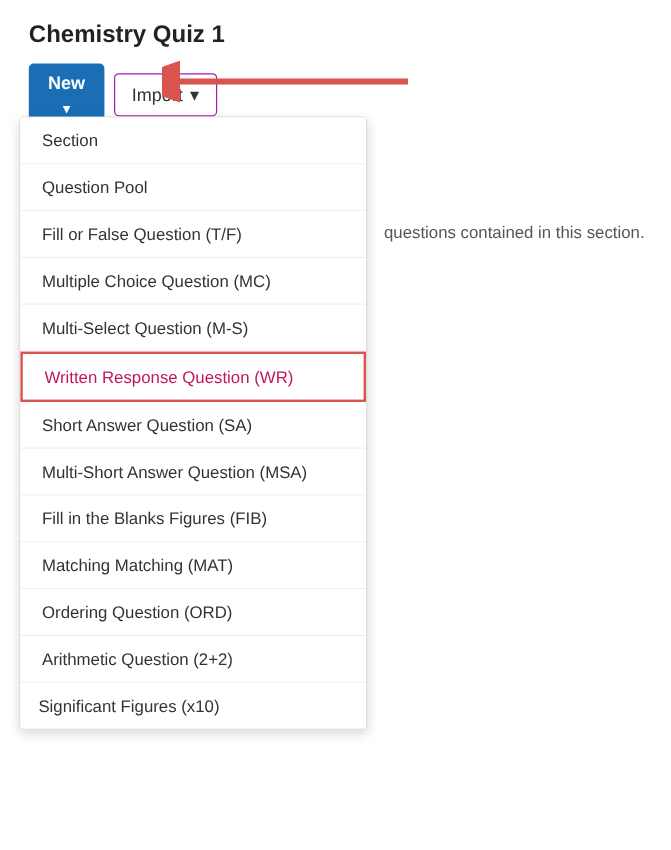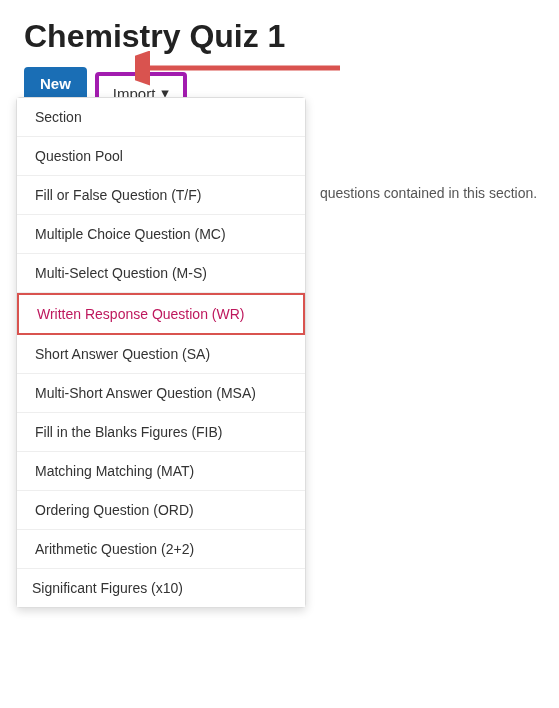--- a/index.html
+++ b/index.html
@@ -18,21 +18,21 @@
       height: 100%;
       position: relative;
     }
 
     .header {
       padding: 18px 24px 10px 24px;
       background: #fff;
     }
 
     .page-title {
-      font-size: 32px;
+      font-size: 20px;
       font-weight: bold;
       color: #222;
       margin-bottom: 12px;
     }
 
     .toolbar {
       display: flex;
       align-items: center;
       gap: 8px;
       margin-bottom: 0;
@@ -53,21 +53,21 @@
       flex-direction: column;
     }
 
     .btn-new .chevron {
       font-size: 11px;
     }
 
     .btn-import {
       background: #fff;
       color: #333;
-      border: 4px solid #a21caf;
+      border: 1px solid #a21caf;
       border-radius: 4px;
       padding: 8px 14px;
       font-size: 15px;
       cursor: pointer;
       display: flex;
       align-items: center;
       gap: 6px;
     }
 
     

